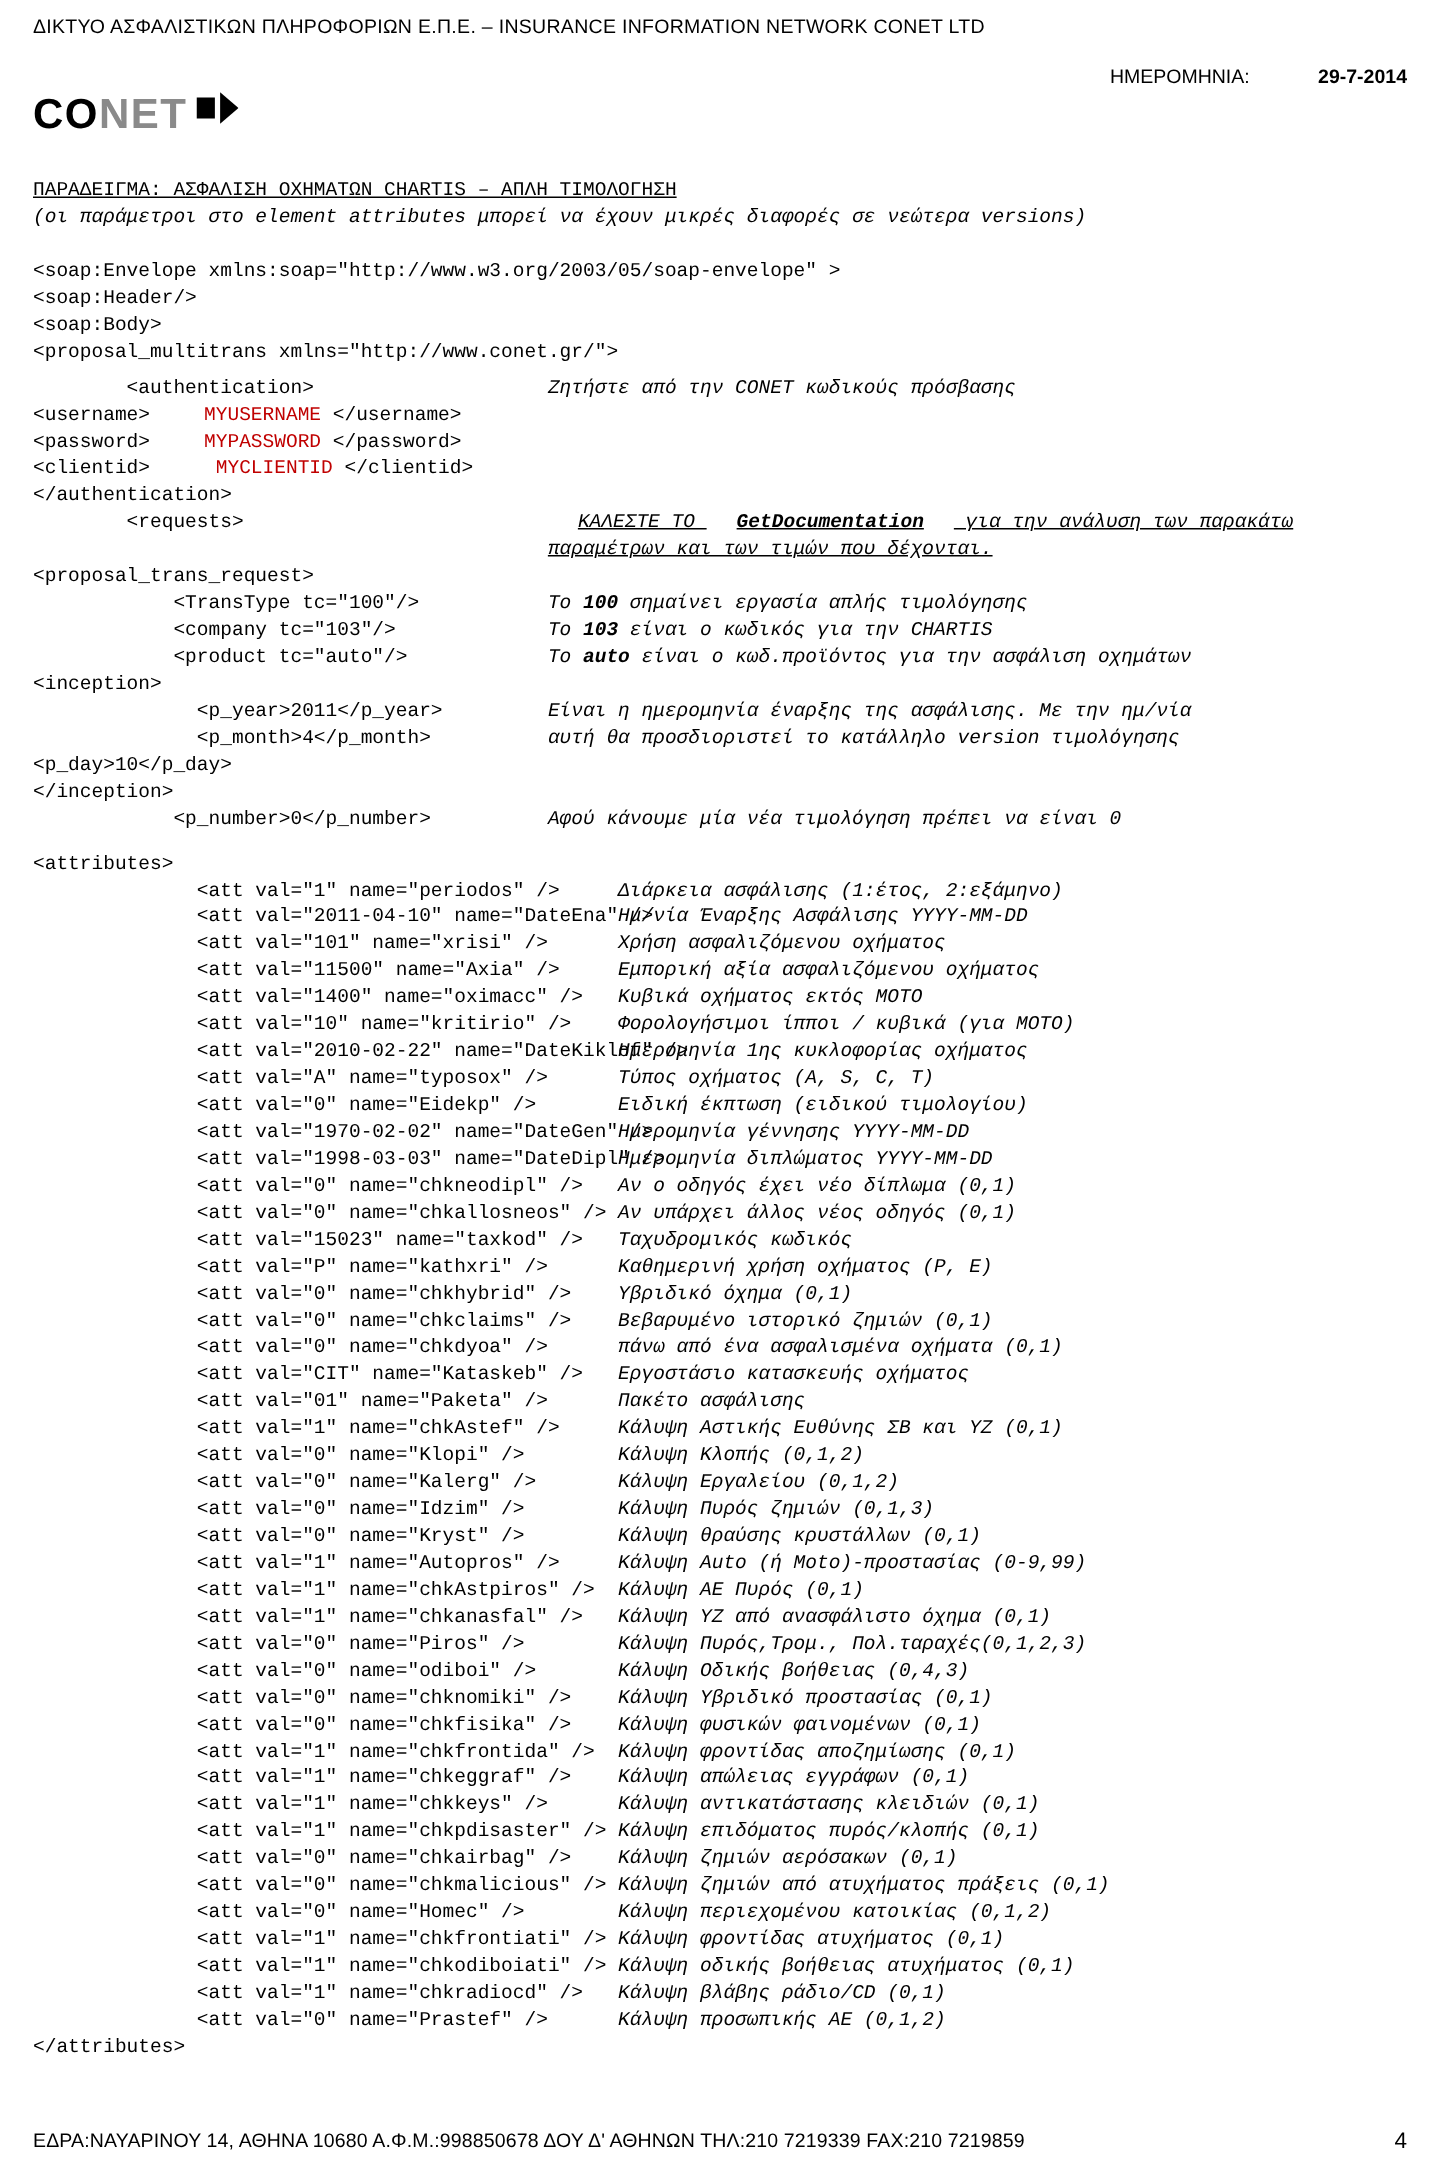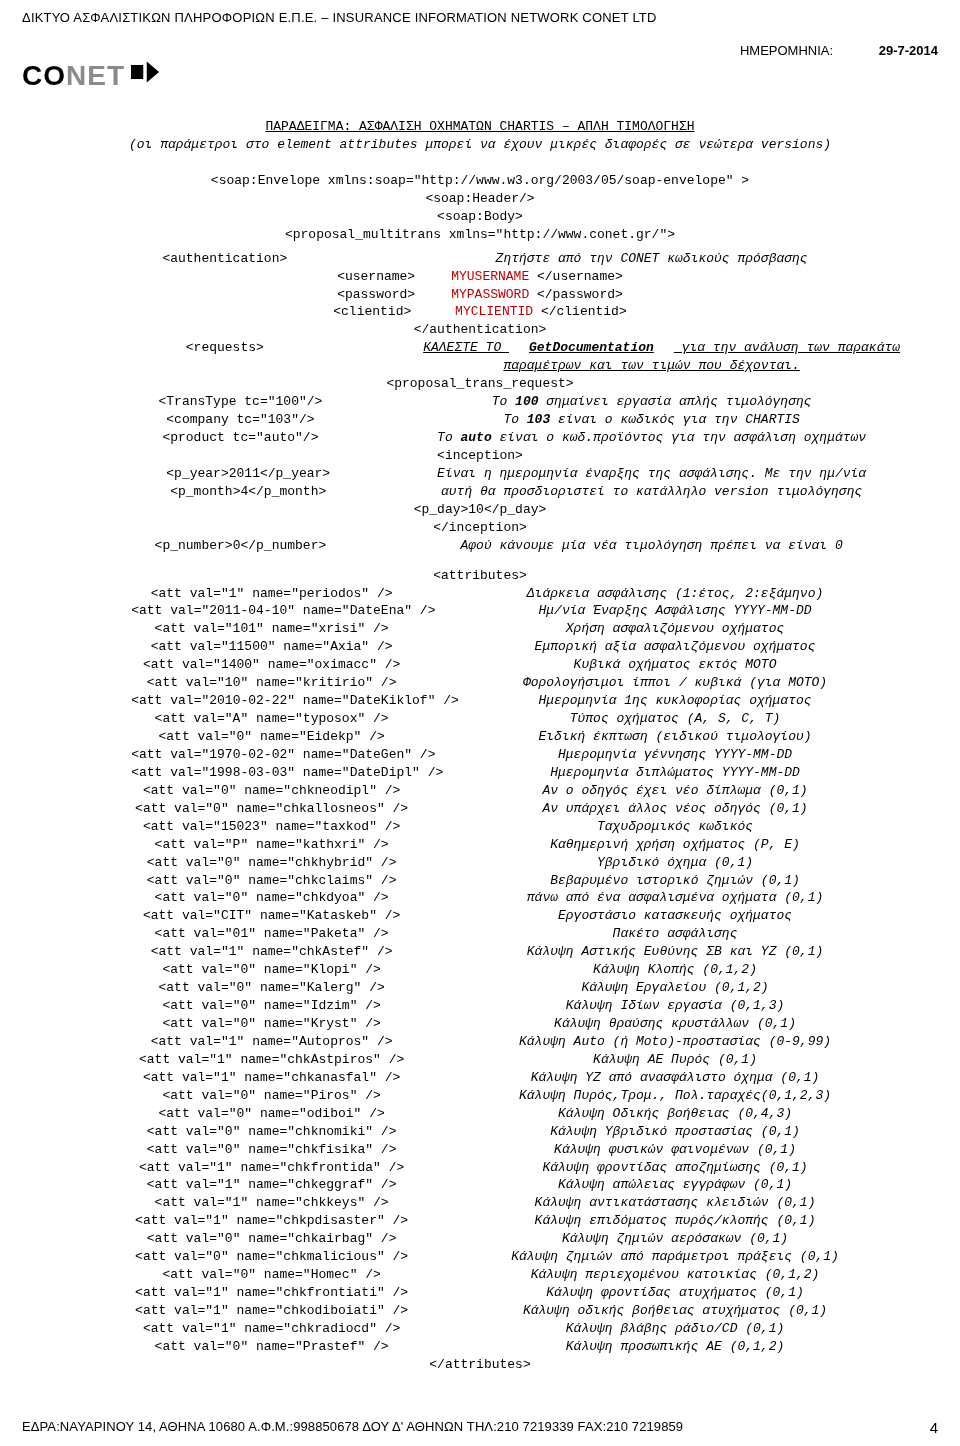--- a/index.html
+++ b/index.html
@@ -8,21 +8,21 @@
   .hdr { position: relative; padding: 10px 22px 0 22px; }
   .top-left { font-size: 13px; letter-spacing: .2px; }
   .date-row { text-align: right; font-size: 13px; margin-top: 18px; }
   .date-label { display:inline; }
   .date-val { font-weight: bold; display:inline;margin-left:42px; }
   .logo { margin-top: 2px; display:flex; align-items:flex-start; gap:6px; }
   .logo-text { font-size: 28px; font-weight: 900; letter-spacing: 1px; font-family: Arial, sans-serif; }
   .logo-text .o1 { color:#000; }
   .logo-text .net { color:#8a8a8a; }
   .logo-mark { width:28px; height:24px; }
-  .content { padding: 26px 22px 60px 22px; font-family: "Courier New", monospace; font-size: 13px; line-height: 1.38; text-align: center; }
+  .content { padding: 26px 22px 60px 22px; font-family: "Courier New", monospace; font-size: 13px; line-height: 1.38; }
   .title-line { font-family: "Courier New", monospace; font-size: 13px; }
   .subtitle { font-family: "Courier New", monospace; font-size: 13px; font-style: italic; }
   .underline { text-decoration: underline; }
   .spacer { height: 18px; }
   .row { display:flex; white-space: pre; }
   .row .left { flex: 0 0 auto; }
   .row .right { flex: 1 1 auto; font-style: italic; }
   .mono { font-family: "Courier New", monospace; }
   .ital { font-style: italic; margin-left: 20px; }
   .bold { font-weight: bold; }
@@ -133,35 +133,35 @@
           <div class="row"><span class="left w50">              &lt;att val="15023" name="taxkod" /&gt;</span><span class="right">Ταχυδρομικός κωδικός</span></div>
           <div class="row"><span class="left w50">              &lt;att val="P" name="kathxri" /&gt;</span><span class="right">Καθημερινή χρήση οχήματος (P, E)</span></div>
           <div class="row"><span class="left w50">              &lt;att val="0" name="chkhybrid" /&gt;</span><span class="right">Υβριδικό όχημα (0,1)</span></div>
           <div class="row"><span class="left w50">              &lt;att val="0" name="chkclaims" /&gt;</span><span class="right">Βεβαρυμένο ιστορικό ζημιών (0,1)</span></div>
           <div class="row"><span class="left w50">              &lt;att val="0" name="chkdyoa" /&gt;</span><span class="right">πάνω από ένα ασφαλισμένα οχήματα (0,1)</span></div>
           <div class="row"><span class="left w50">              &lt;att val="CIT" name="Kataskeb" /&gt;</span><span class="right">Εργοστάσιο κατασκευής οχήματος</span></div>
           <div class="row"><span class="left w50">              &lt;att val="01" name="Paketa" /&gt;</span><span class="right">Πακέτο ασφάλισης</span></div>
           <div class="row"><span class="left w50">              &lt;att val="1" name="chkAstef" /&gt;</span><span class="right">Κάλυψη Αστικής Ευθύνης ΣΒ και ΥΖ (0,1)</span></div>
           <div class="row"><span class="left w50">              &lt;att val="0" name="Klopi" /&gt;</span><span class="right">Κάλυψη Κλοπής (0,1,2)</span></div>
           <div class="row"><span class="left w50">              &lt;att val="0" name="Kalerg" /&gt;</span><span class="right">Κάλυψη Εργαλείου (0,1,2)</span></div>
-          <div class="row"><span class="left w50">              &lt;att val="0" name="Idzim" /&gt;</span><span class="right">Κάλυψη Ιδίων εργασία (0,1,3)</span></div>
+          <div class="row"><span class="left w50">              &lt;att val="0" name="Idzim" /&gt;</span><span class="right">Κάλυψη Πυρός ζημιών (0,1,3)</span></div>
           <div class="row"><span class="left w50">              &lt;att val="0" name="Kryst" /&gt;</span><span class="right">Κάλυψη θραύσης κρυστάλλων (0,1)</span></div>
           <div class="row"><span class="left w50">              &lt;att val="1" name="Autopros" /&gt;</span><span class="right">Κάλυψη Auto (ή Μoto)-προστασίας (0-9,99)</span></div>
           <div class="row"><span class="left w50">              &lt;att val="1" name="chkAstpiros" /&gt;</span><span class="right">Κάλυψη ΑΕ Πυρός (0,1)</span></div>
           <div class="row"><span class="left w50">              &lt;att val="1" name="chkanasfal" /&gt;</span><span class="right">Κάλυψη ΥΖ από ανασφάλιστο όχημα (0,1)</span></div>
           <div class="row"><span class="left w50">              &lt;att val="0" name="Piros" /&gt;</span><span class="right">Κάλυψη Πυρός,Τρομ., Πολ.ταραχές(0,1,2,3)</span></div>
           <div class="row"><span class="left w50">              &lt;att val="0" name="odiboi" /&gt;</span><span class="right">Κάλυψη Οδικής βοήθειας (0,4,3)</span></div>
           <div class="row"><span class="left w50">              &lt;att val="0" name="chknomiki" /&gt;</span><span class="right">Κάλυψη Υβριδικό προστασίας (0,1)</span></div>
           <div class="row"><span class="left w50">              &lt;att val="0" name="chkfisika" /&gt;</span><span class="right">Κάλυψη φυσικών φαινομένων (0,1)</span></div>
           <div class="row"><span class="left w50">              &lt;att val="1" name="chkfrontida" /&gt;</span><span class="right">Κάλυψη φροντίδας αποζημίωσης (0,1)</span></div>
           <div class="row"><span class="left w50">              &lt;att val="1" name="chkeggraf" /&gt;</span><span class="right">Κάλυψη απώλειας εγγράφων (0,1)</span></div>
           <div class="row"><span class="left w50">              &lt;att val="1" name="chkkeys" /&gt;</span><span class="right">Κάλυψη αντικατάστασης κλειδιών (0,1)</span></div>
           <div class="row"><span class="left w50">              &lt;att val="1" name="chkpdisaster" /&gt;</span><span class="right">Κάλυψη επιδόματος πυρός/κλοπής (0,1)</span></div>
           <div class="row"><span class="left w50">              &lt;att val="0" name="chkairbag" /&gt;</span><span class="right">Κάλυψη ζημιών αερόσακων (0,1)</span></div>
-          <div class="row"><span class="left w50">              &lt;att val="0" name="chkmalicious" /&gt;</span><span class="right">Κάλυψη ζημιών από παράμετροι πράξεις (0,1)</span></div>
+          <div class="row"><span class="left w50">              &lt;att val="0" name="chkmalicious" /&gt;</span><span class="right">Κάλυψη ζημιών από ατυχήματος πράξεις (0,1)</span></div>
           <div class="row"><span class="left w50">              &lt;att val="0" name="Homec" /&gt;</span><span class="right">Κάλυψη περιεχομένου κατοικίας (0,1,2)</span></div>
           <div class="row"><span class="left w50">              &lt;att val="1" name="chkfrontiati" /&gt;</span><span class="right">Κάλυψη φροντίδας ατυχήματος (0,1)</span></div>
           <div class="row"><span class="left w50">              &lt;att val="1" name="chkodiboiati" /&gt;</span><span class="right">Κάλυψη οδικής βοήθειας ατυχήματος (0,1)</span></div>
           <div class="row"><span class="left w50">              &lt;att val="1" name="chkradiocd" /&gt;</span><span class="right">Κάλυψη βλάβης ράδιο/CD (0,1)</span></div>
           <div class="row"><span class="left w50">              &lt;att val="0" name="Prastef" /&gt;</span><span class="right">Κάλυψη προσωπικής ΑΕ (0,1,2)</span></div>
         </div>
 
     <div>            &lt;/attributes&gt;</div>
   </div>
 </div>

